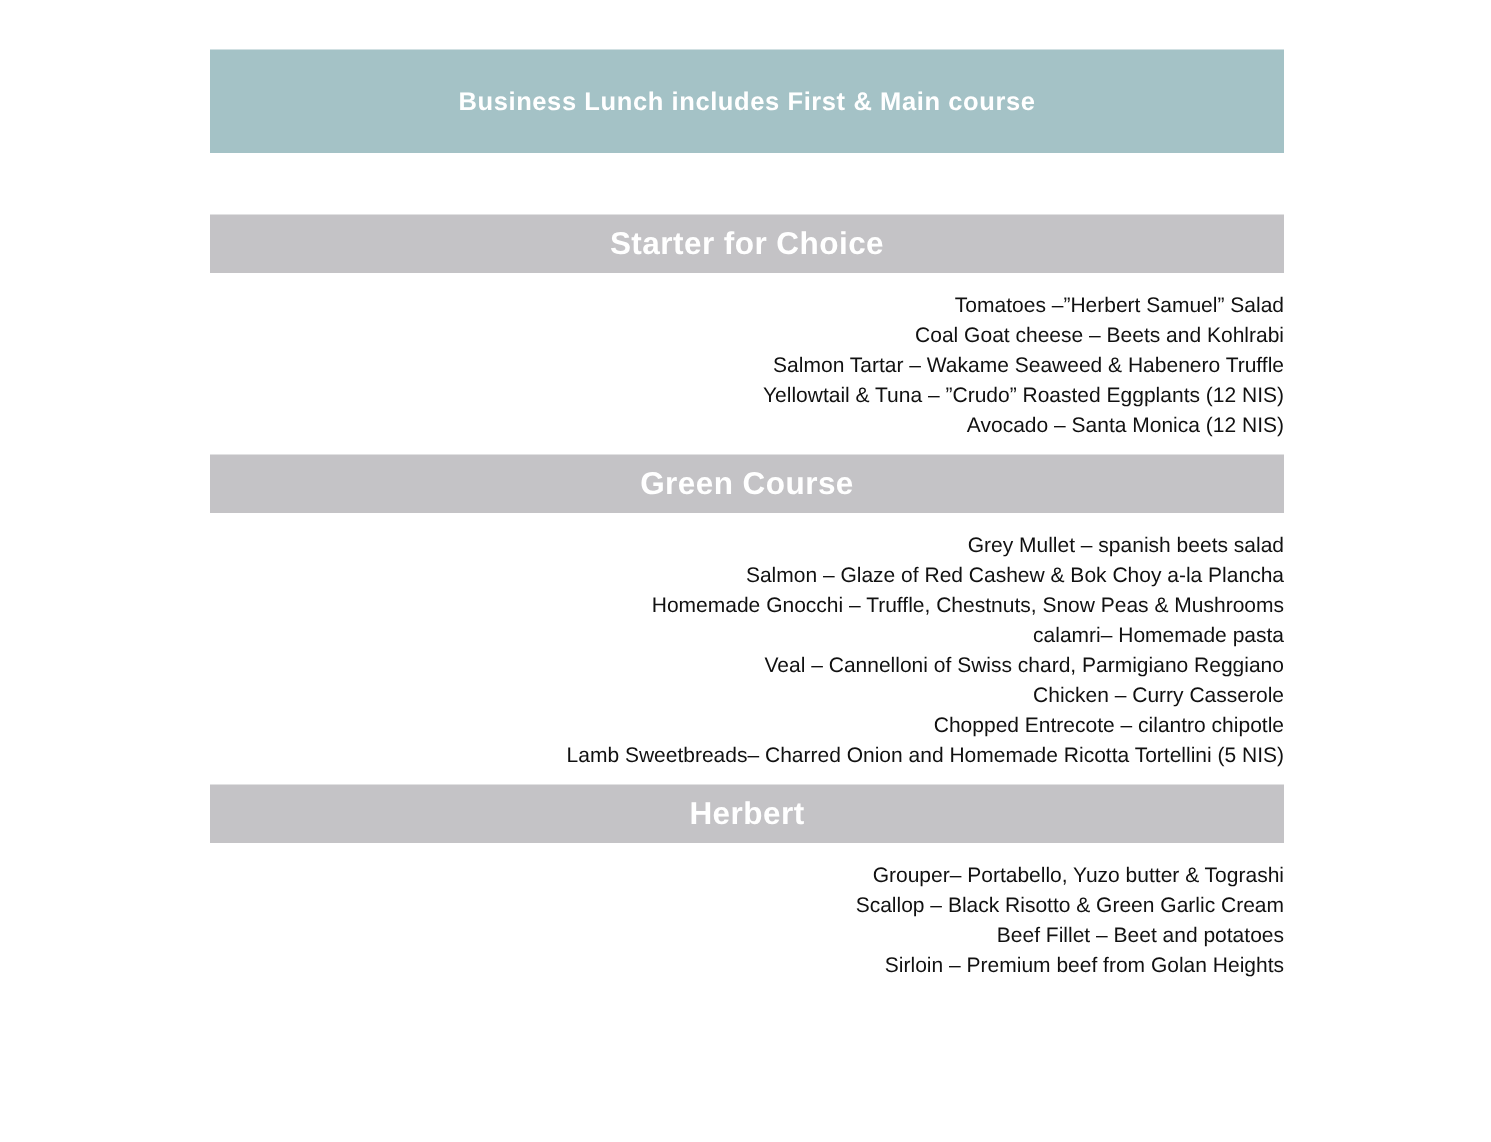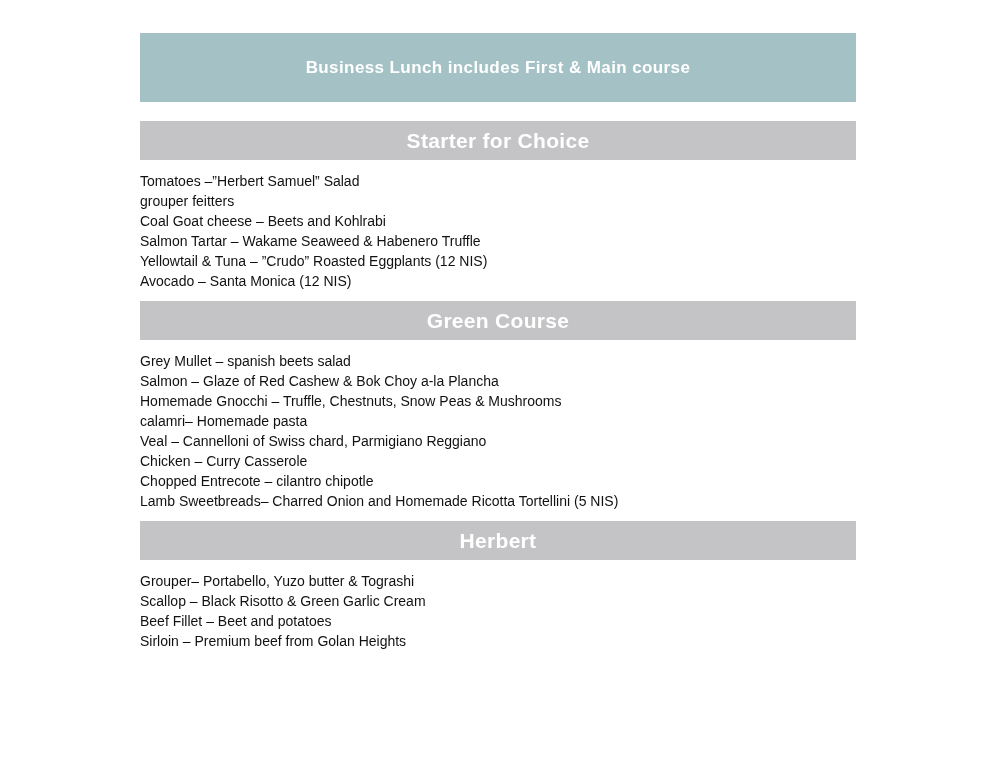--- a/index.html
+++ b/index.html
@@ -39,25 +39,25 @@
     background: var(--section-bg, #c4c3c6);
     color: var(--heading-text, #ffffff);
     font-size: 21px;
     font-weight: 700;
     letter-spacing: 0.3px;
     display: flex;
     align-items: center;
     justify-content: center;
   }
   .first-section .section-band {
-    margin-top: 19px;
+    margin-top: 41px;
   }
   .item-list {
     padding: 11px 0 10px 0;
-    text-align: left;
+    text-align: right;
   }
   .menu-item {
     font-size: 14px;
     line-height: 20px;
     color: var(--body-text, #111111);
     white-space: nowrap;
   }
 </style>
 </head>
 <body>
@@ -65,21 +65,20 @@
 <div class="page">
 
   <header class="banner content-col">
     <h1 class="banner-title">Business Lunch includes First &amp; Main course</h1>
   </header>
 
   <section class="menu-section first-section content-col">
     <div class="section-band">Starter for Choice</div>
     <div class="item-list">
         <div class="menu-item">Tomatoes –”Herbert Samuel” Salad</div>
-        <div class="menu-item">grouper feitters</div>
         <div class="menu-item">Coal Goat cheese – Beets and Kohlrabi</div>
         <div class="menu-item">Salmon Tartar – Wakame Seaweed &amp; Habenero Truffle</div>
         <div class="menu-item">Yellowtail &amp; Tuna – ”Crudo” Roasted Eggplants (12 NIS)</div>
         <div class="menu-item">Avocado – Santa Monica (12 NIS)</div>
       </div>
   </section>
 
   <section class="menu-section content-col">
     <div class="section-band">Green Course</div>
     <div class="item-list">

